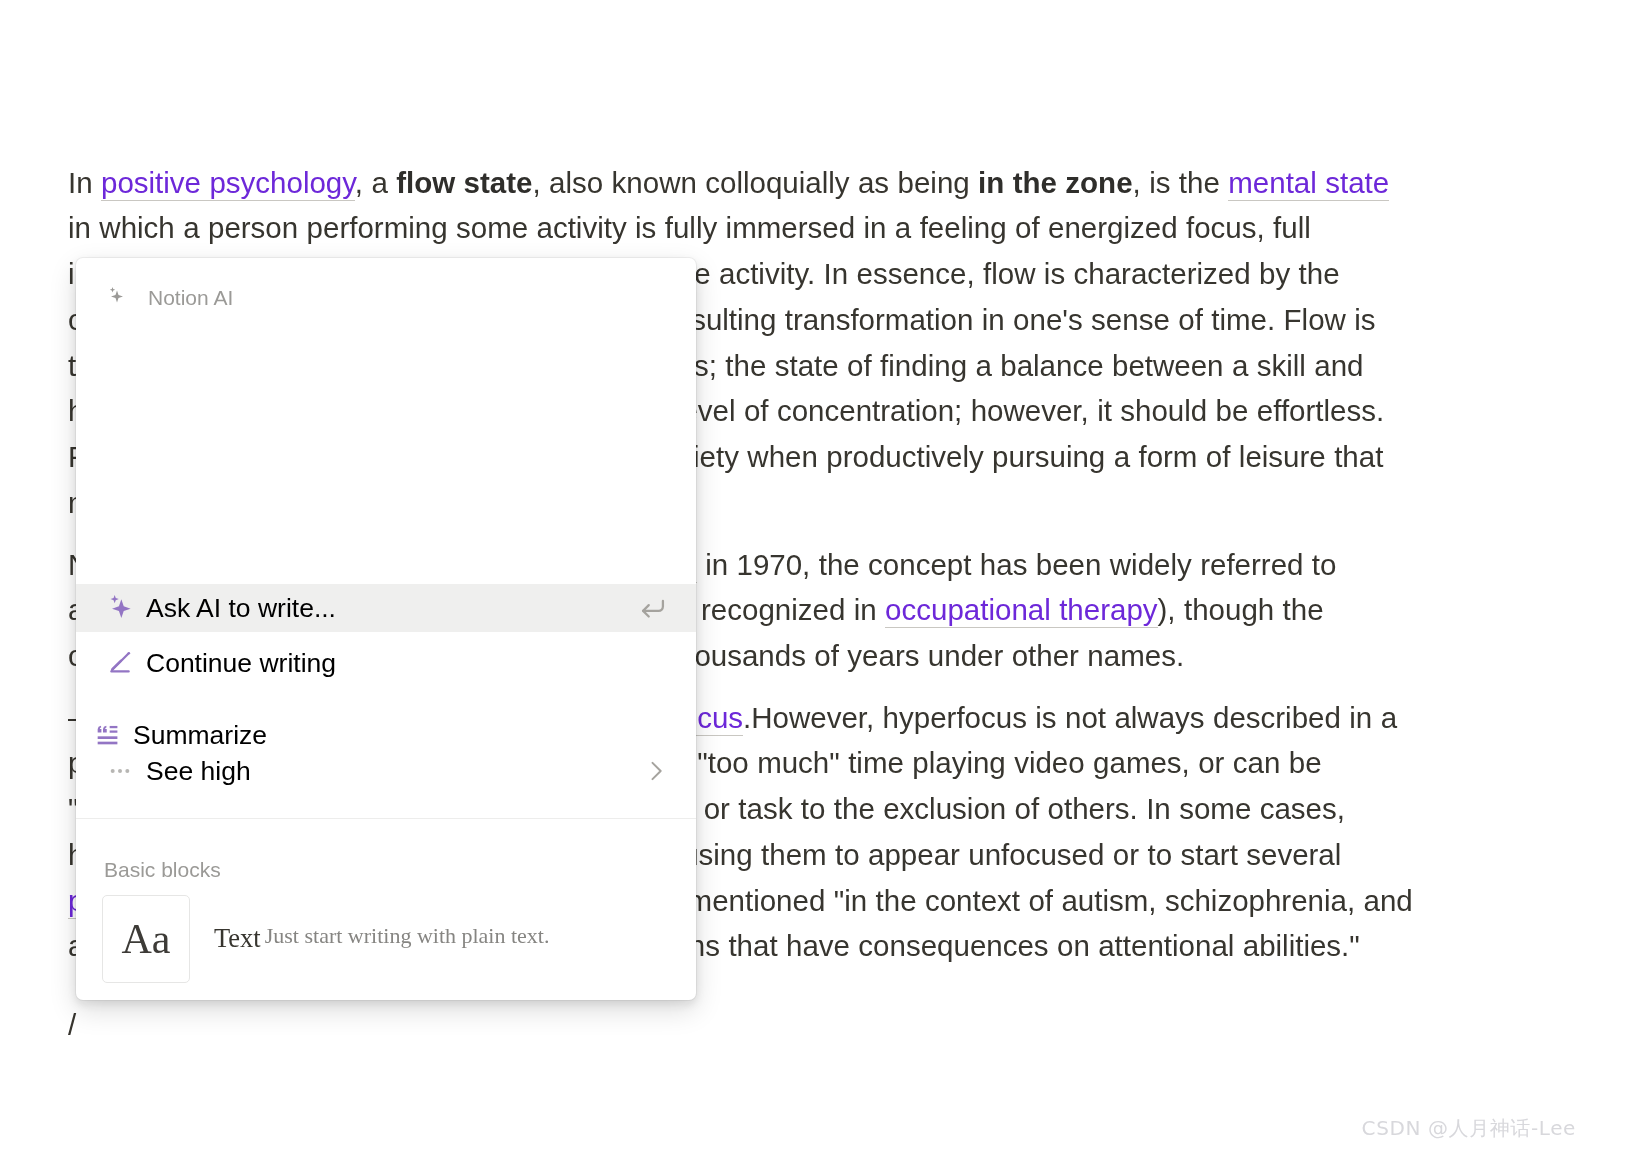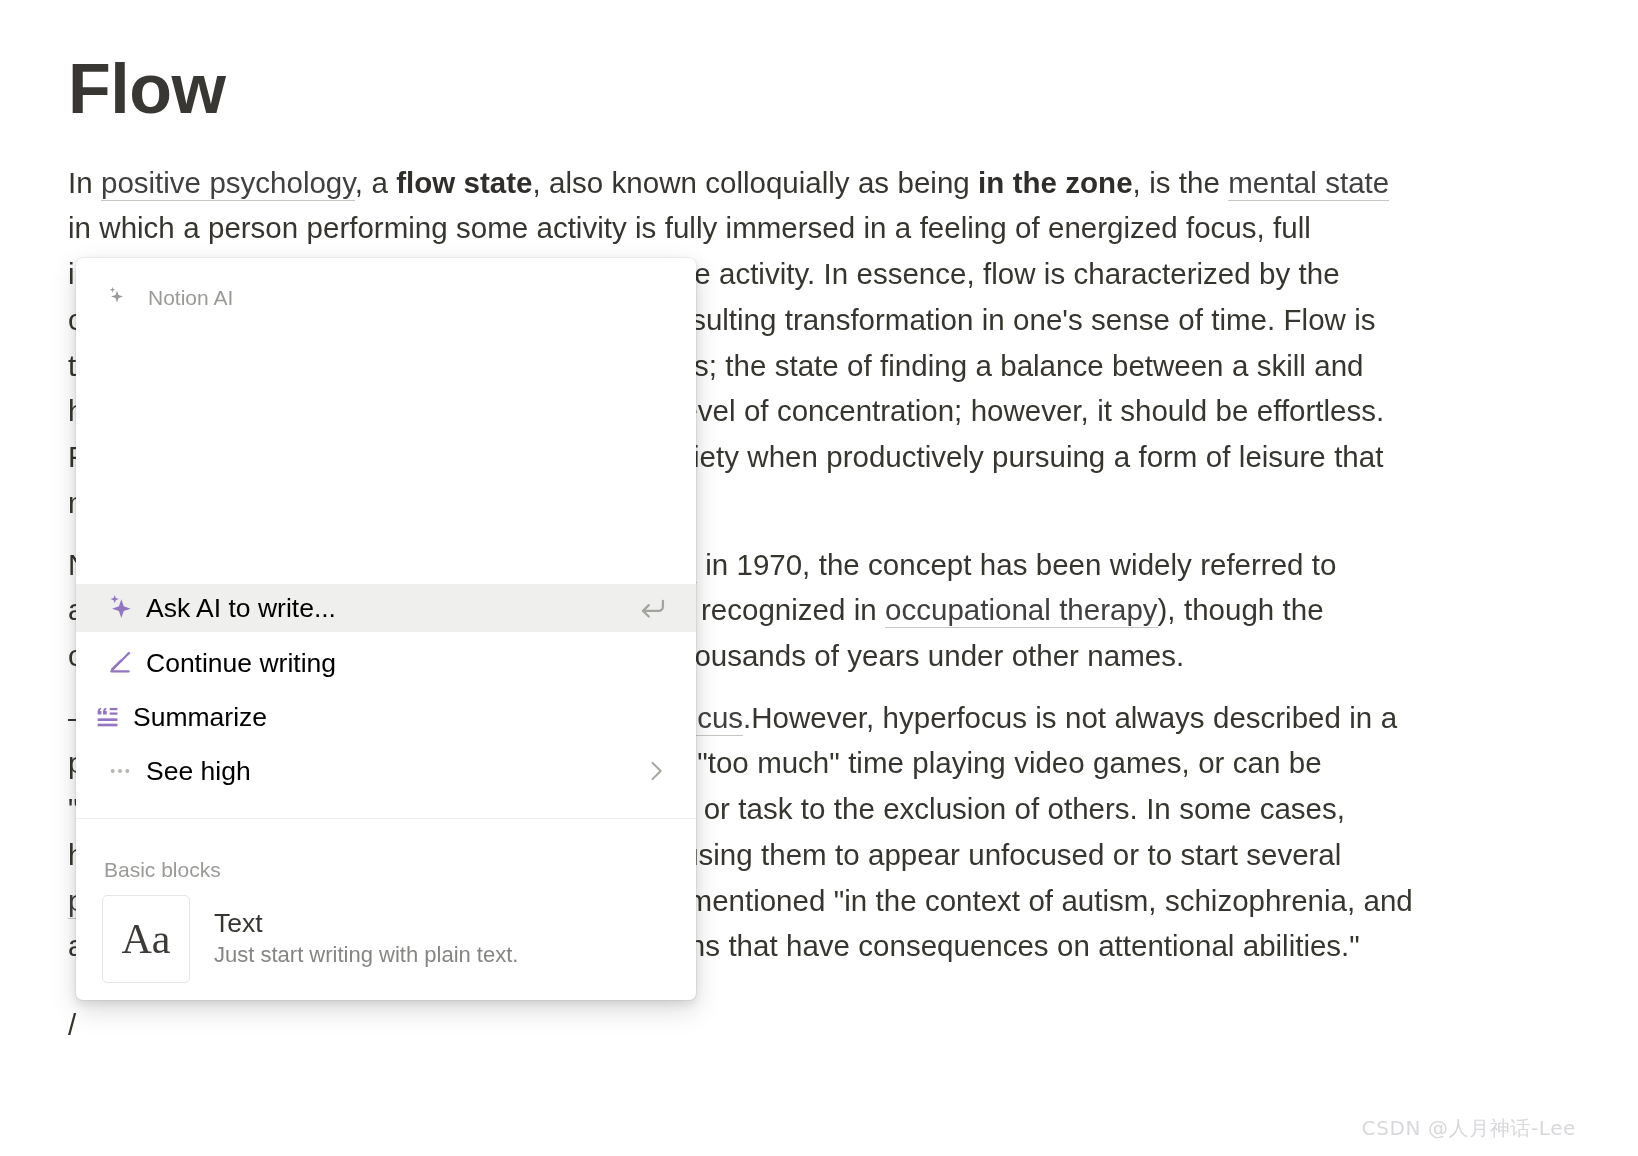--- a/index.html
+++ b/index.html
@@ -44,21 +44,21 @@
     line-height: 45.8px;
     color: #37352f;
     text-align: left;
     word-spacing: 0.2px;
   }
   #para-1 { top: 130px; }
   #para-2 { top: 512px; }
   #para-3 { top: 665px; }
 
   .link {
-    color: #404040;
+    color: #6d28d9;
     text-decoration: none;
     border-bottom: 1.5px solid #c9c7c2;
     padding-bottom: 1px;
   }
   .bold { font-weight: bold; color: #2f2e2b; }
 
   #slash-line {
     position: absolute;
     left: 68px;
     top: 1002px;
@@ -152,21 +152,21 @@
     flex: 0 0 auto;
     display: flex;
     align-items: center;
     color: #a5a39e;
   }
   #ai-row-ask {
     top: 326px;
     background: #efefee;
   }
   #ai-row-continue { top: 381px; }
-  #ai-row-summarize { top: 435px; padding-left: 15px; }
+  #ai-row-summarize { top: 453px; padding-left: 15px; }
   #ai-row-seemore  { top: 489px; }
 
   .menu-divider {
     position: absolute;
     left: 0;
     top: 560px;
     width: 620px;
     height: 1px;
     background: #ededec;
   }
@@ -199,23 +199,24 @@
     border-radius: 5px;
     background: #ffffff;
     display: flex;
     align-items: center;
     justify-content: center;
     box-sizing: border-box;
   }
   .block-meta {
     padding-left: 24px;
     display: flex;
-    flex-direction: column;
+    flex-direction: row;
     justify-content: space-between;
     gap: 4px;
+    font-family: Liberation Serif, serif;
   }
   .block-title {
     font-size: 26.5px;
     color: #37352f;
     line-height: 1.12;
     white-space: nowrap;
   }
   .block-desc {
     font-size: 22px;
     color: #868582;
@@ -229,21 +230,20 @@
     color: #3d3b37;
     line-height: 1;
     text-align: center;
   }
 </style>
 </head>
 <body>
 
 <div id="doc">
 
-  <h1 id="page-title">Flow</h1>
 
   <p class="para" id="para-1"><span>In </span><span class="link">positive psychology</span><span>, a </span><span class="bold">flow state</span><span>, also known colloquially as being </span><span class="bold">in the zone</span><span>, is the </span><span class="link">mental state</span><span> in which a person performing some activity is fully immersed in a feeling of energized focus, full involvement, and enjoyment in the process of the activity. In essence, flow is characterized by the complete absorption in what one does, and a resulting transformation in one's sense of time. Flow is the melting together of action and consciousness; the state of finding a balance between a skill and how challenging that task is. It requires a high level of concentration; however, it should be effortless. Flow is used as a coping skill for stress and anxiety when productively pursuing a form of leisure that matches one's skill set.</span></p>
   <p class="para" id="para-2"><span>Named by psychologist </span><span class="link">Mihály Csíkszentmihályi</span><span> in 1970, the concept has been widely referred to across a variety of fields (and is particularly well recognized in </span><span class="link">occupational therapy</span><span>), though the concept has been claimed to have existed for thousands of years under other names.</span></p>
   <p class="para" id="para-3"><span>– Flow shares many characteristics with </span><span class="link">hyperfocus</span><span>.However, hyperfocus is not always described in a positive light. Some examples include spending "too much" time playing video games, or can be "perseverating" on one aspect of an assignment or task to the exclusion of others. In some cases, hyperfocus can "capture" a person, perhaps causing them to appear unfocused or to start several </span><span class="link">projects</span><span>, but complete few. Hyperfocus is often mentioned "in the context of autism, schizophrenia, and attention deficit hyperactivity disorder – conditions that have consequences on attentional abilities."</span></p>
 
   <div id="slash-line">/</div>
 
   <div id="watermark">CSDN @人月神话-Lee</div>
 
   <div id="slash-menu">

